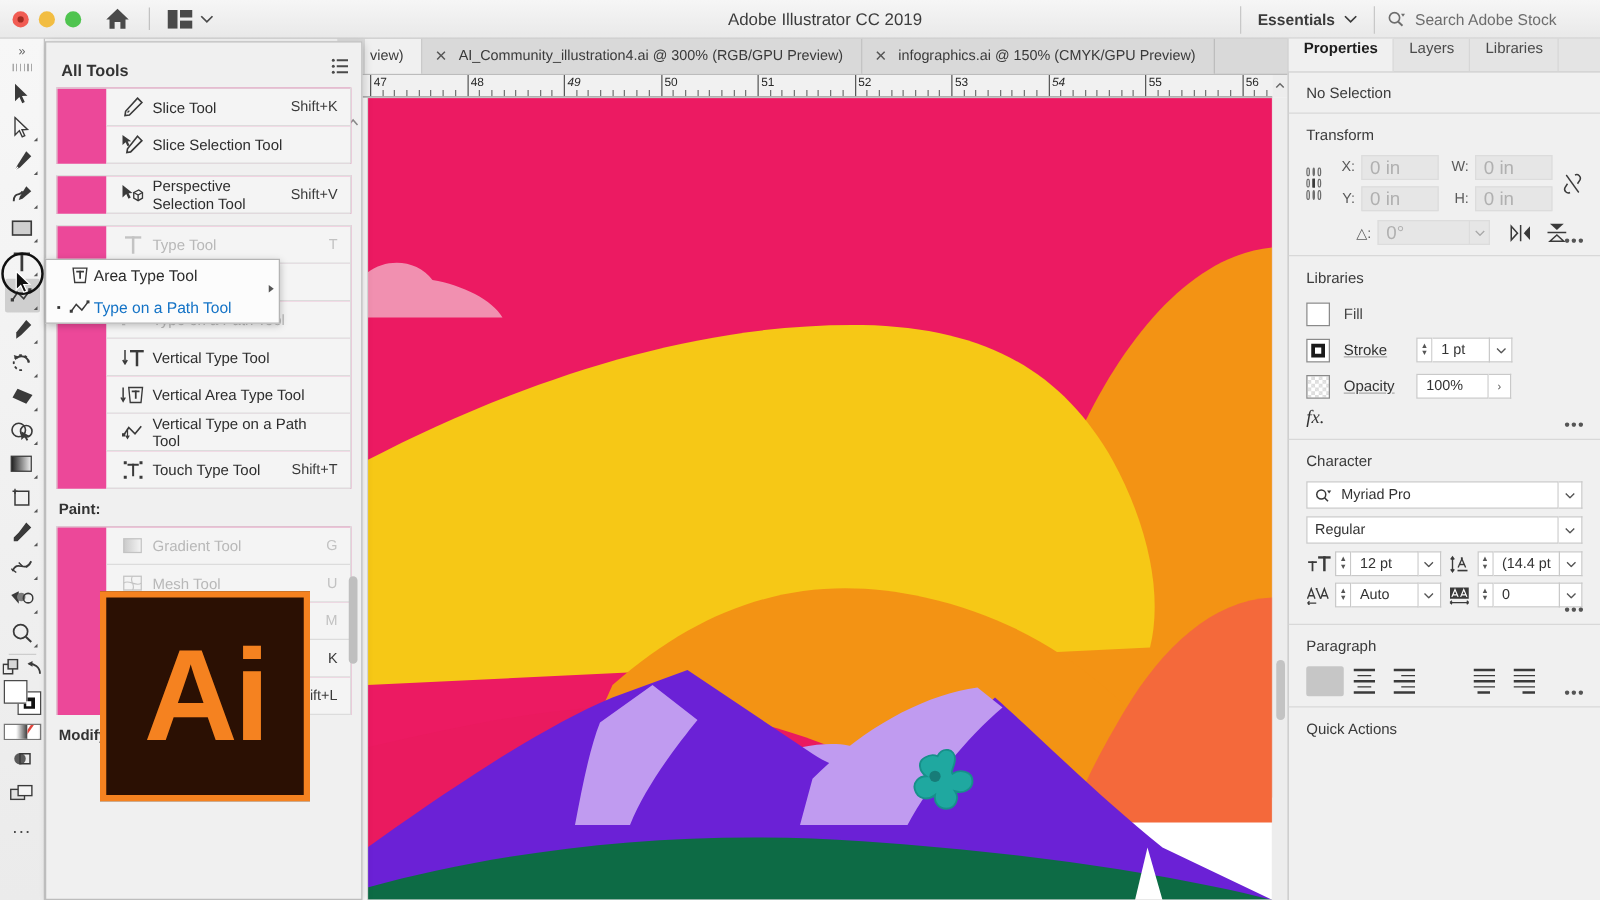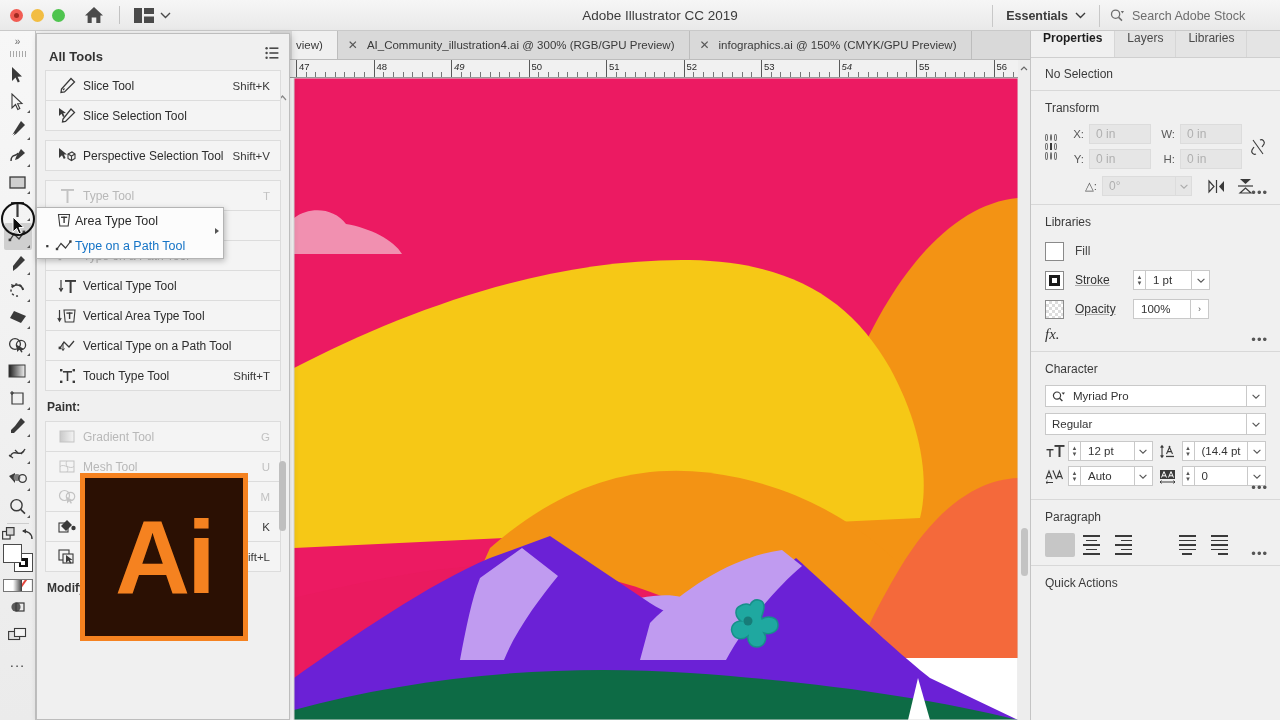--- a/index.html
+++ b/index.html
@@ -156,21 +156,21 @@
     box-shadow: 2px 2px 7px rgba(0,0,0,0.18);
     overflow: hidden;
   }
   .at-header {
     height: 36px; display: flex; align-items: center; justify-content: space-between;
     padding: 0 10px 0 12px;
   }
   .at-title { font-size: 13px; font-weight: bold; color: #333; margin-top: 8px; }
   .at-menu { margin-top: 2px; }
   .at-list { position: relative; padding: 0 8px 0 8px; }
-  .at-group { border: 1px solid #dcdcdc; border-bottom: none; background: #d946ef; margin-bottom: 9px; }
+  .at-group { border: 1px solid #dcdcdc; border-bottom: none; background: #ec4899; margin-bottom: 9px; padding-left: 39px; }
   .at-item {
     height: 30px; display: flex; align-items: center;
     border-bottom: 1px solid #dcdcdc; padding: 0 10px 0 8px;
     font-size: 12px; color: #2d2d2d; background: #f4f4f4;
   }
   .at-item .ic { width: 26px; display: flex; align-items: center; justify-content: center; }
   .at-item .lbl { flex: 1; margin-left: 3px; }
   .at-item .sc { font-size: 11.5px; color: #3a3a3a; }
   .at-item.dim { color: #b8b8b8; }
   .at-item.dim .sc { color: #c2c2c2; }
@@ -248,21 +248,21 @@
     display: grid; grid-template-columns: repeat(3, 1fr); grid-template-rows: repeat(3,1fr);
     gap: 2px;
   }
   .ref-grid i {
     border: 1px solid #6e6e6e; border-radius: 50%; background: transparent;
   }
   .ref-grid i.on { background: #3a3a3a; border-color:#3a3a3a; border-radius:0; }
   .fld-lbl { width: 17px; text-align: right; font-size: 11.5px; color: #5a5a5a; margin-right: 5px; }
   .fld {
     width: 62px; height: 20px; background: #e6e6e6; border: 1px solid #dcdcdc;
-    font-size: 12px; color: #b0b0b0; display: flex; align-items: center; padding-left: 6px;
+    font-size: 15px; color: #b0b0b0; display: flex; align-items: center; padding-left: 6px;
   }
   .xf-col { display:flex; flex-direction:column; gap:5px; }
   .link-icon { margin-left: 8px; }
 
   .ap-row { display: flex; align-items: center; height: 26px; margin-bottom: 3px; }
   .ap-chip { width: 19px; height: 19px; border: 1px solid #8a8a8a; background: #fff; margin-right: 11px; }
   .ap-chip.stroke { position: relative; background: #fff; }
   .ap-chip.stroke:after { content:""; position:absolute; inset:3px; border: 3px solid #1a1a1a; }
   .ap-chip.opacity {
     background-image: linear-gradient(45deg,#ddd 25%,transparent 25%,transparent 75%,#ddd 75%),

